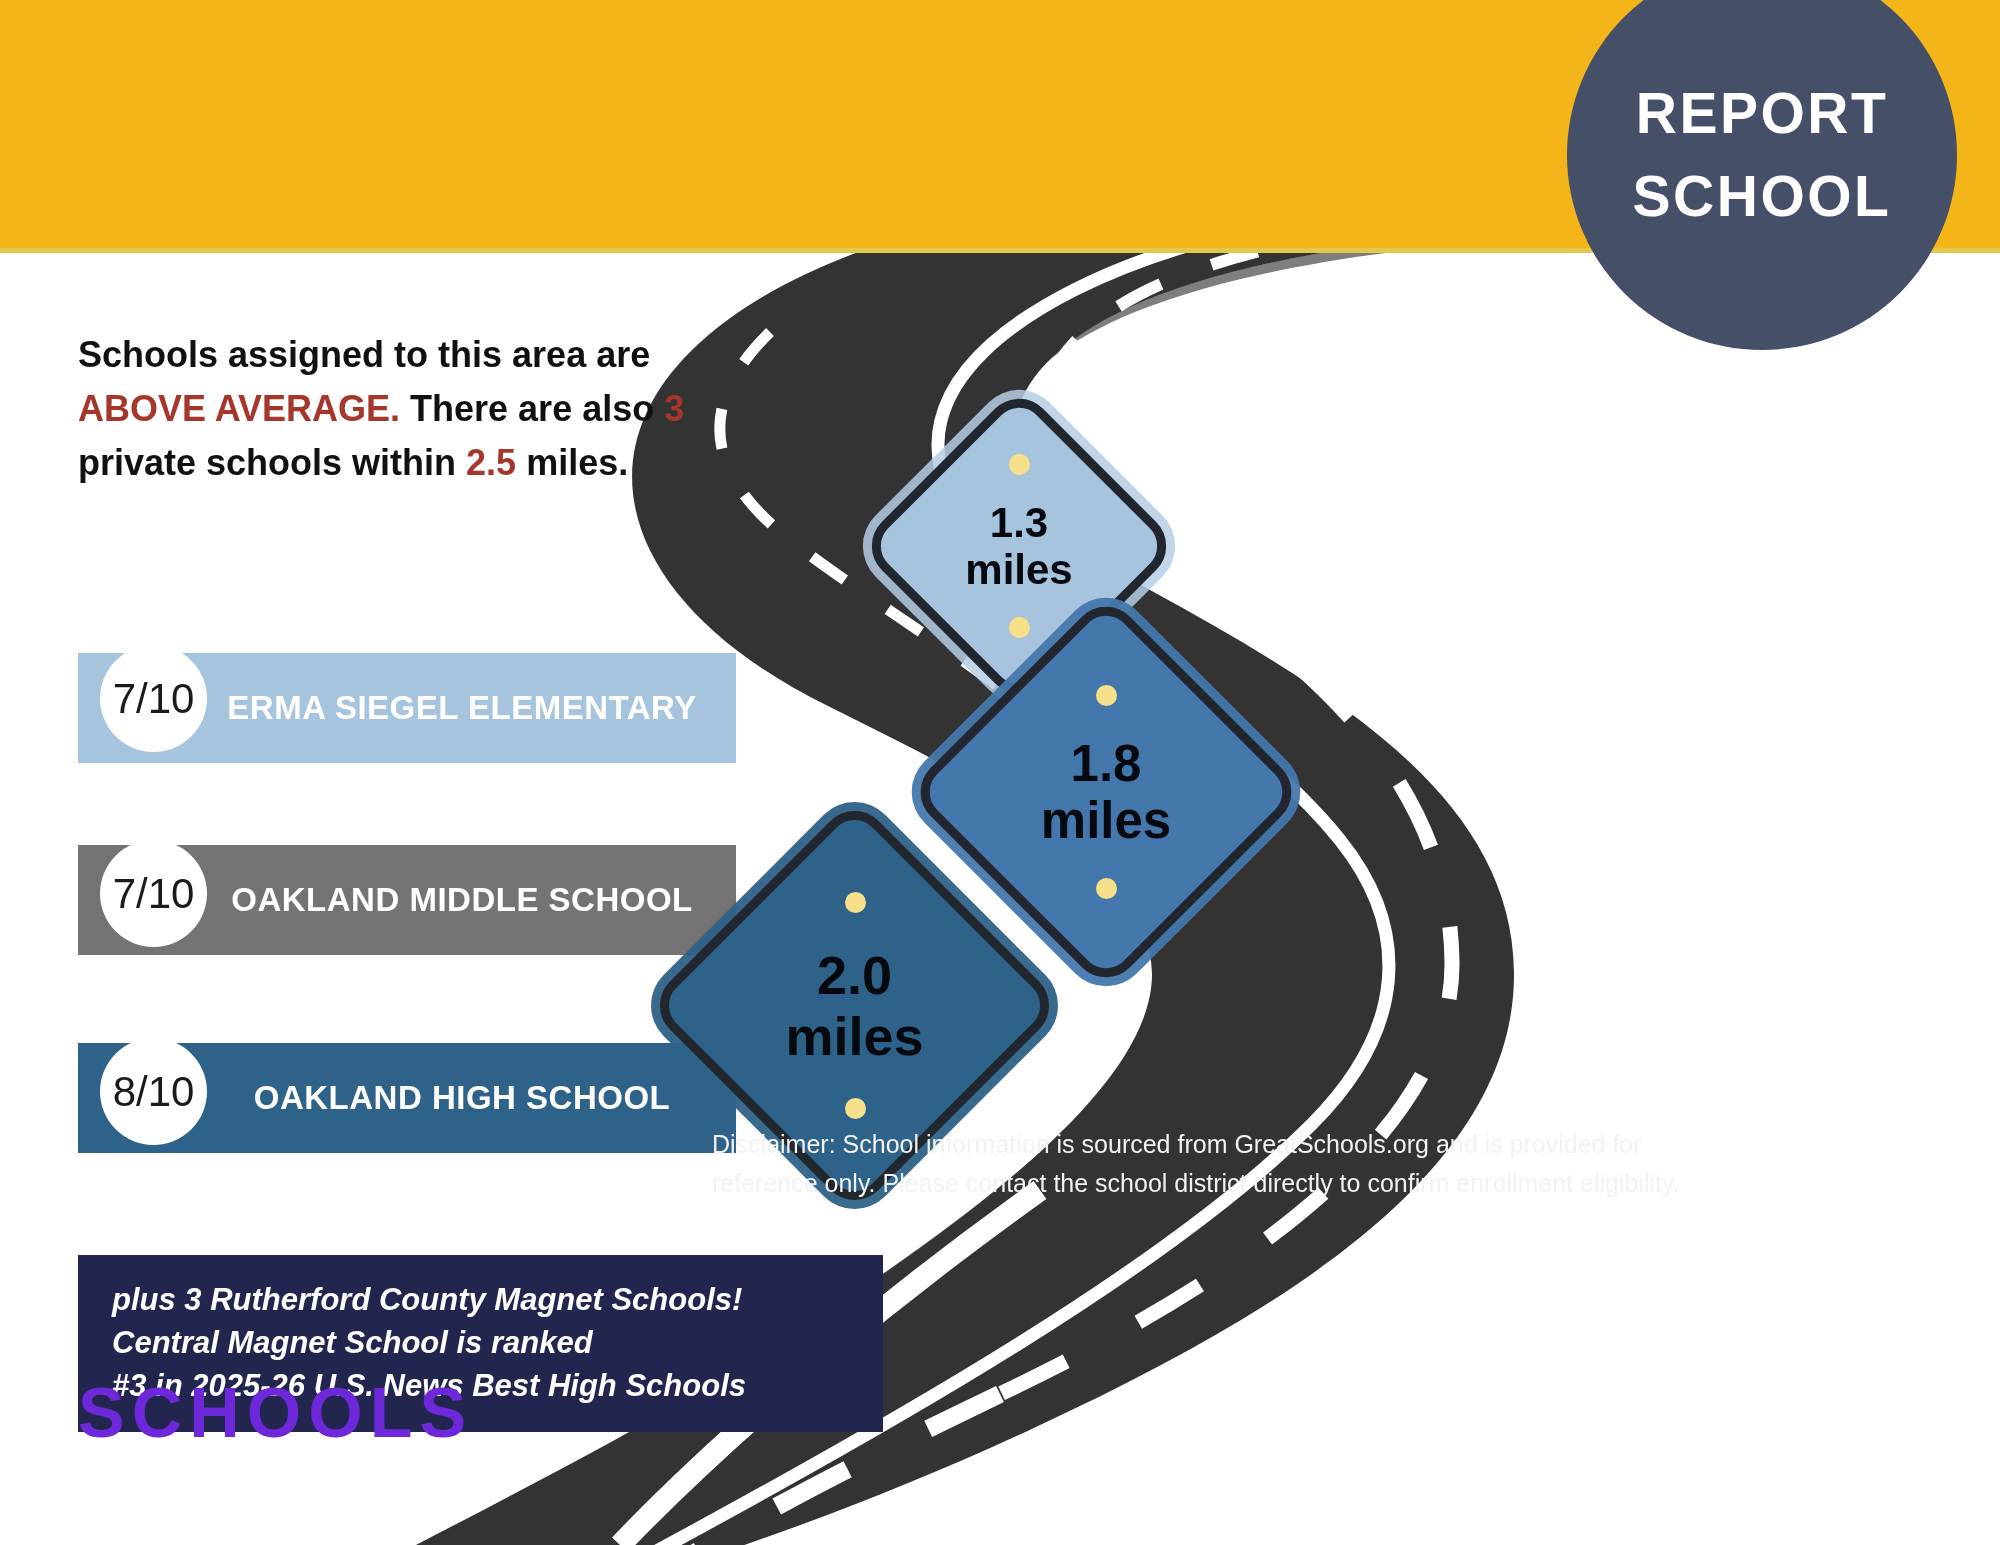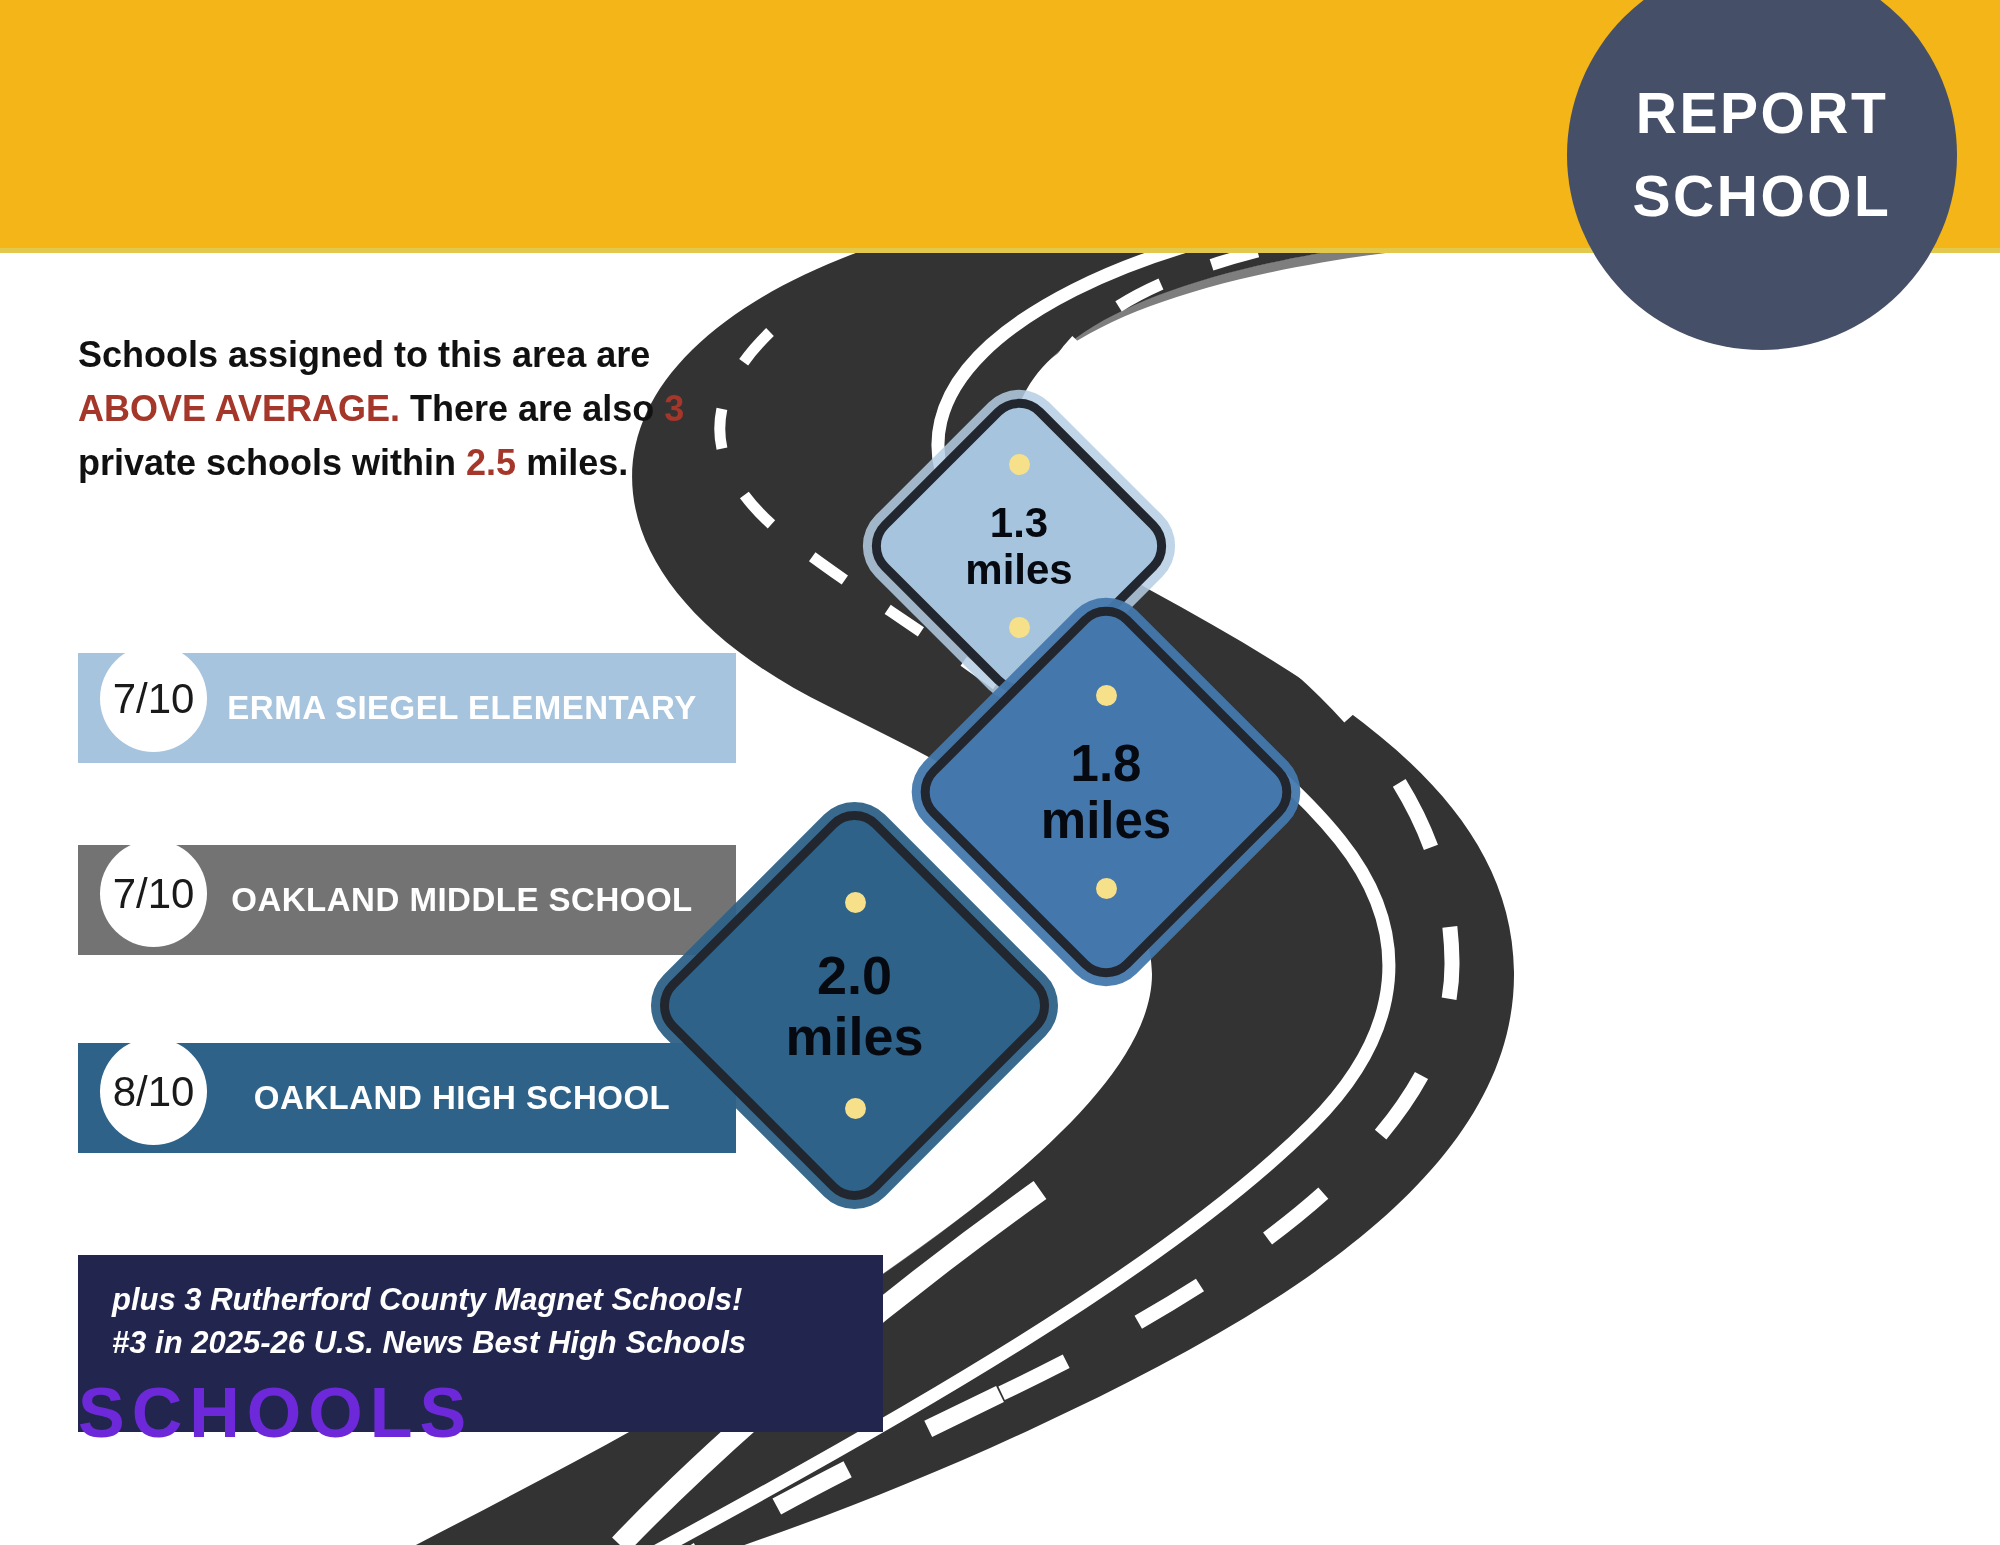--- a/index.html
+++ b/index.html
@@ -292,20 +292,21 @@
 
     <div class="bar-wrap" id="bar2">
       <div class="bar">
         <div class="school-name">OAKLAND HIGH SCHOOL</div>
       </div>
       <div class="score-circle">8/10</div>
     </div>
 
     <div id="magnet-box">
       <div class="mline">plus 3 Rutherford County Magnet Schools!</div>
+      <div class="mline">Central Magnet School is ranked</div>
       <div class="mline">#3 in 2025-26 U.S. News Best High Schools</div>
     </div>
 
     <div id="wordmark">SCHOOLS</div>
   </div>
 
   <div class="sign" id="sign0">
     <div class="sign-body"></div>
     <div class="dot top"></div>
     <div class="dot bottom"></div>
@@ -328,14 +329,18 @@
   <div class="sign" id="sign2">
     <div class="sign-body"></div>
     <div class="dot top"></div>
     <div class="dot bottom"></div>
     <div class="sign-text">
       <div>2.0</div>
       <div>miles</div>
     </div>
   </div>
 
+  <div id="disclaimer">
+    <span>Disclaimer: School information is sourced from GreatSchools.org and is provided for</span>
+    <span>reference only. Please contact the school district directly to confirm enrollment eligibility.</span>
+  </div>
 
 </div>
 
 </body></html>

